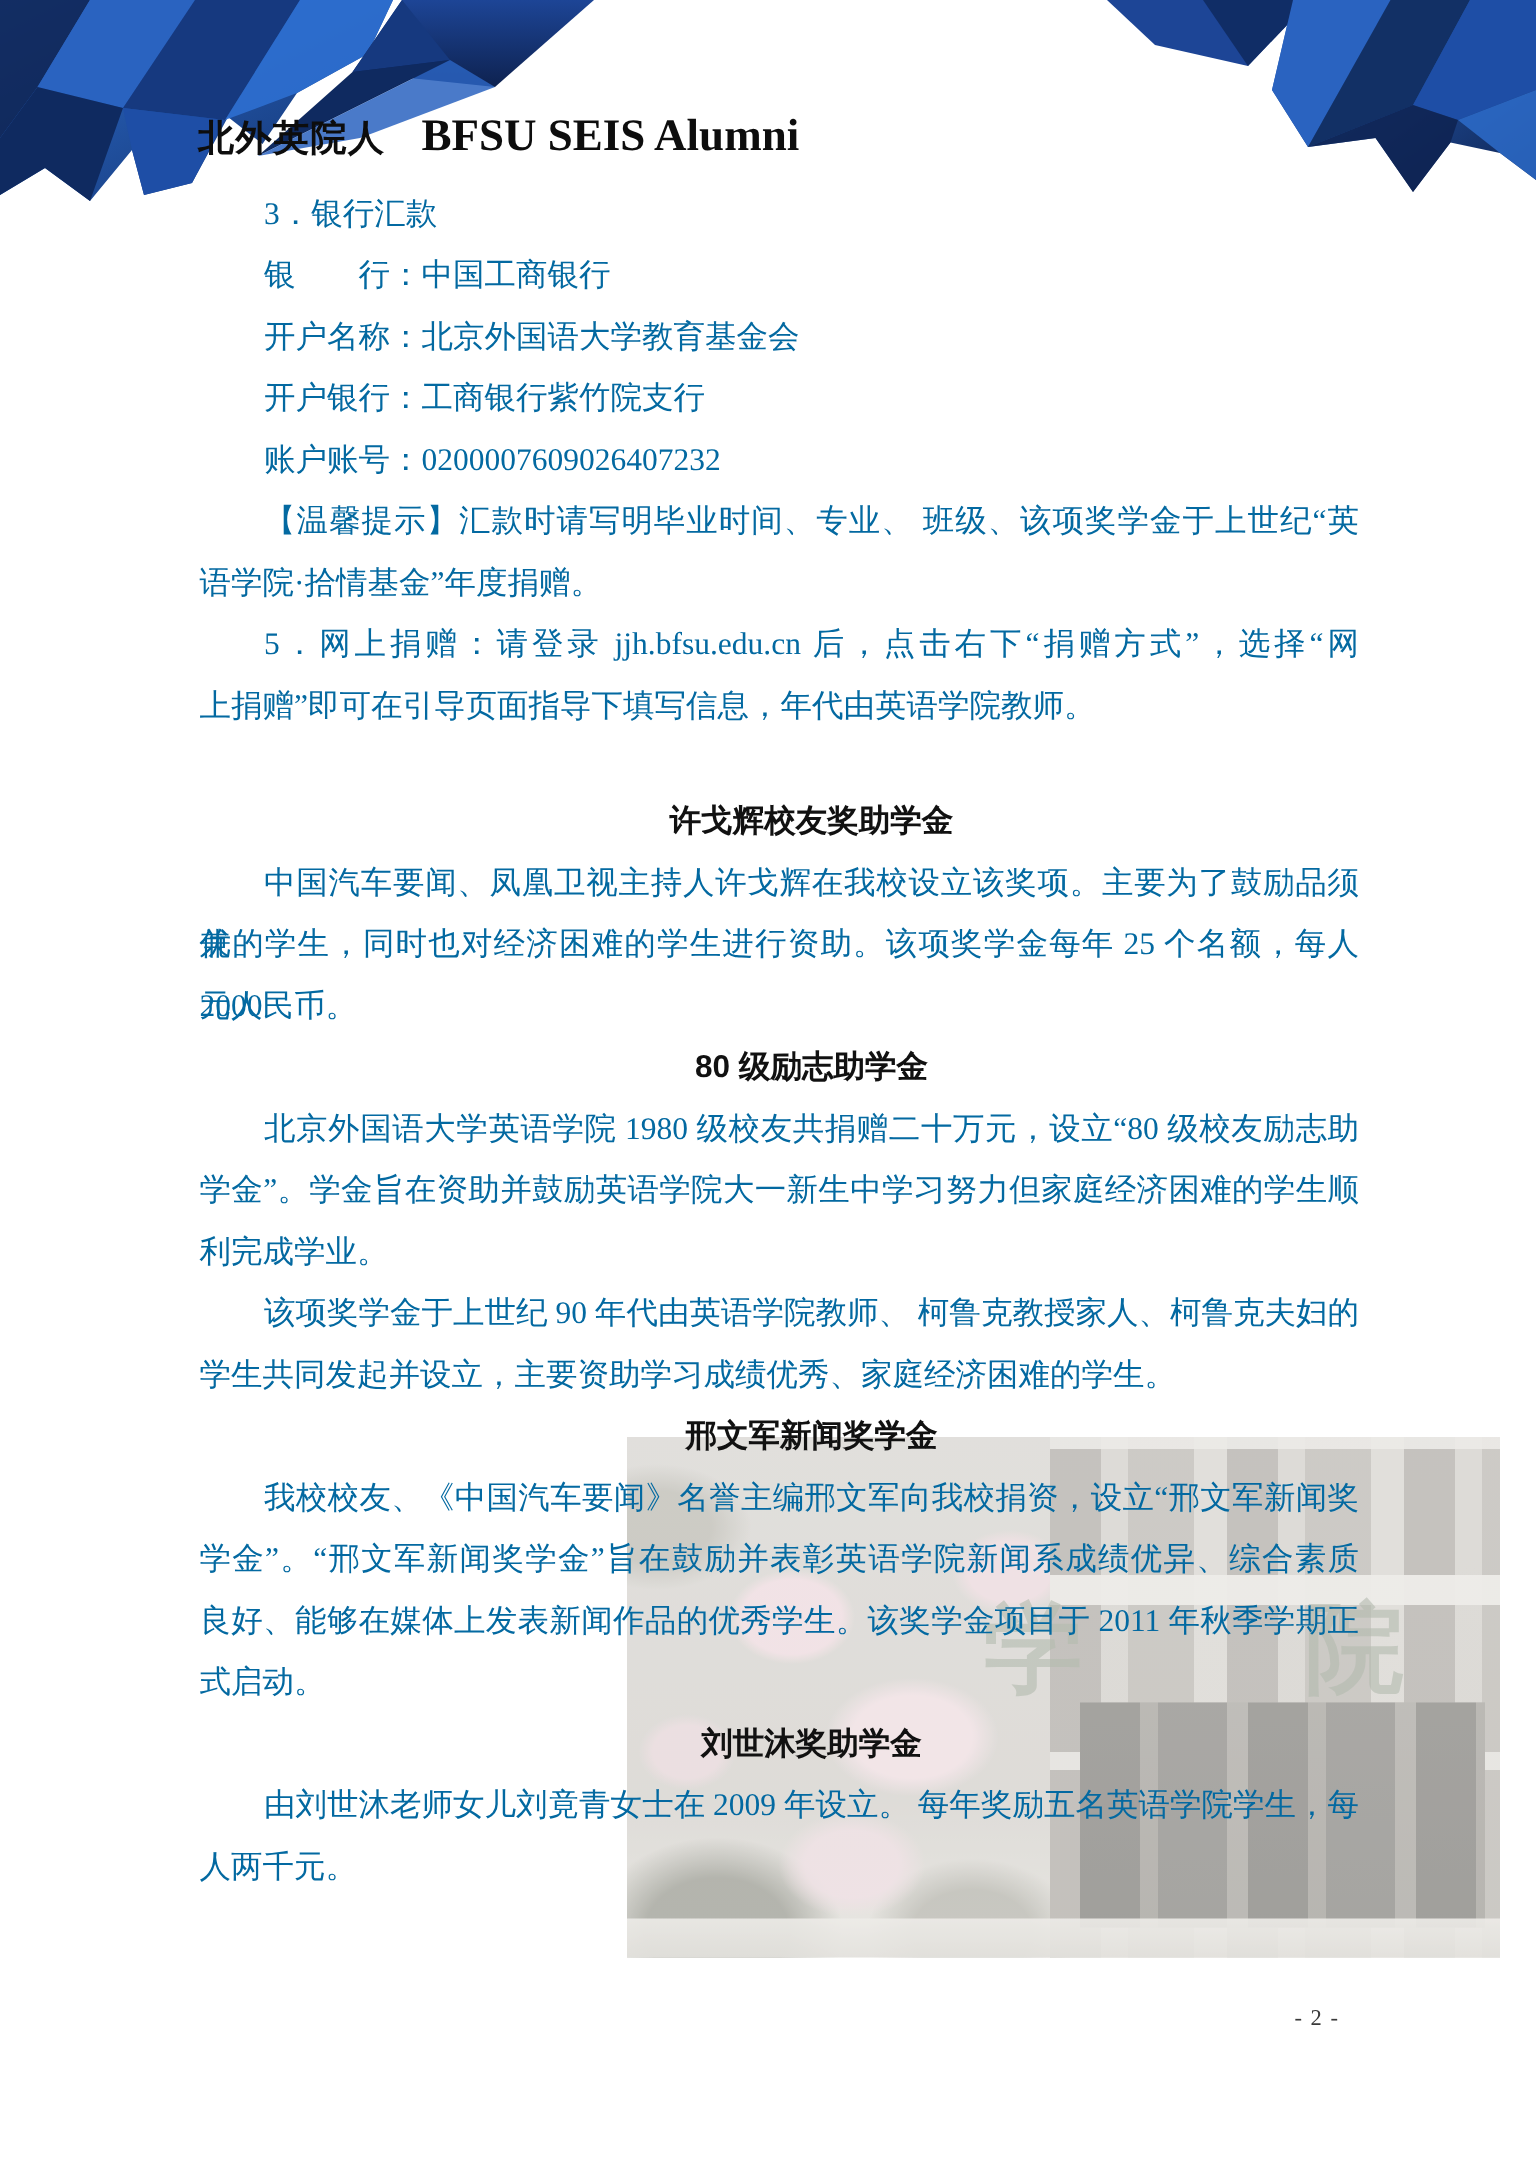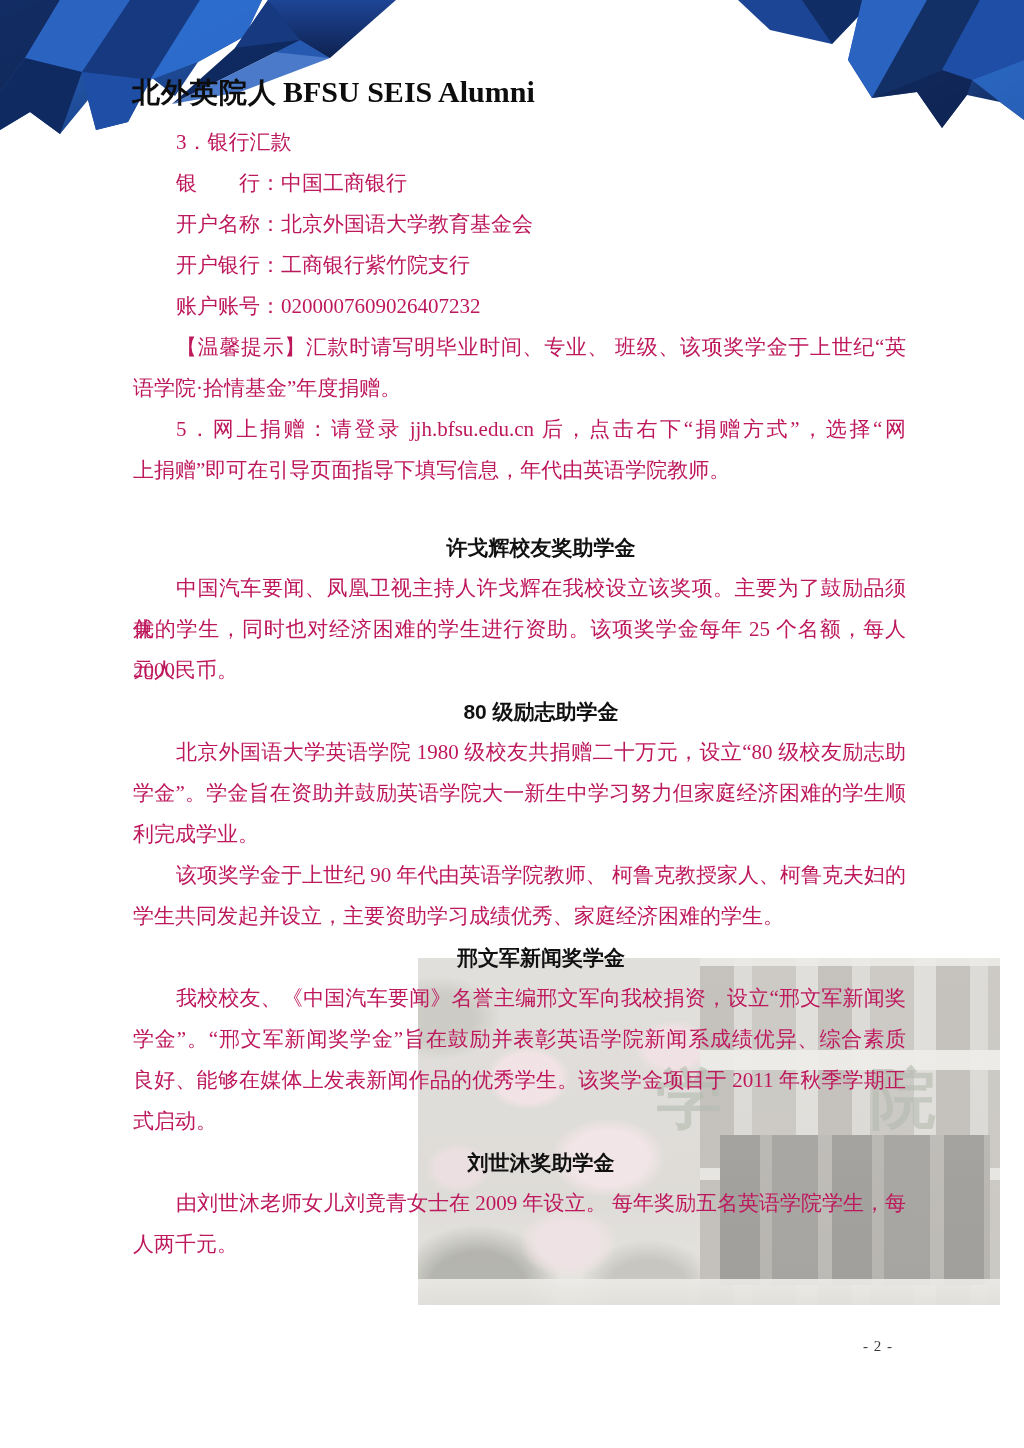--- a/index.html
+++ b/index.html
@@ -15,25 +15,25 @@
   .deco{position:absolute;top:0;}
   .deco-left{left:0;}
   .deco-right{right:0;}
   
   .title{
     position:absolute;left:132px;top:74px;
     display:flex;align-items:baseline;white-space:nowrap;
   }
   .title-cn{
     font-family:"Liberation Sans","DejaVu Sans",sans-serif;
-    font-weight:900;font-size:28px;color:#0d0d0d;letter-spacing:1px;
+    font-weight:900;font-size:24px;color:#0d0d0d;letter-spacing:1px;
   }
   .title-en{
     font-family:"Liberation Serif","DejaVu Serif",serif;
-    font-weight:bold;font-size:30px;color:#0d0d0d;margin-left:6px;
+    font-weight:bold;font-size:30px;color:#0d0d0d;margin-left:24px;
   }
   
   .photo{
     position:absolute;left:418px;top:958px;width:582px;height:347px;
     opacity:.55;overflow:hidden;
     background:
       
       radial-gradient(60px 45px at 110px 120px, rgba(233,205,211,.95) 0 55%, rgba(233,205,211,0) 70%),
       radial-gradient(80px 55px at 190px 200px, rgba(236,210,216,.9) 0 50%, rgba(236,210,216,0) 72%),
       radial-gradient(55px 40px at 255px 90px,  rgba(230,202,208,.9) 0 50%, rgba(230,202,208,0) 70%),
@@ -81,21 +81,21 @@
     font-weight:bold;font-size:66px;color:#76846e;opacity:.6;
   }
   .sign-char.left{left:238px;}
   .sign-char.right{left:452px;}
   
   .doc{
     position:absolute;left:133px;top:122px;width:773px;
   }
   .line{
     display:block;height:41px;line-height:41px;
-    font-size:21px;color:#be185d;
+    font-size:21px;color:#0369a1;
     white-space:nowrap;
   }
   .line.fill{
     white-space:normal;
     text-align:justify;
     
     text-align-last:justify;
   }
   .line.indent{padding-left:43px;}
   .line.indent.fill{padding-left:0;text-indent:43px;}

